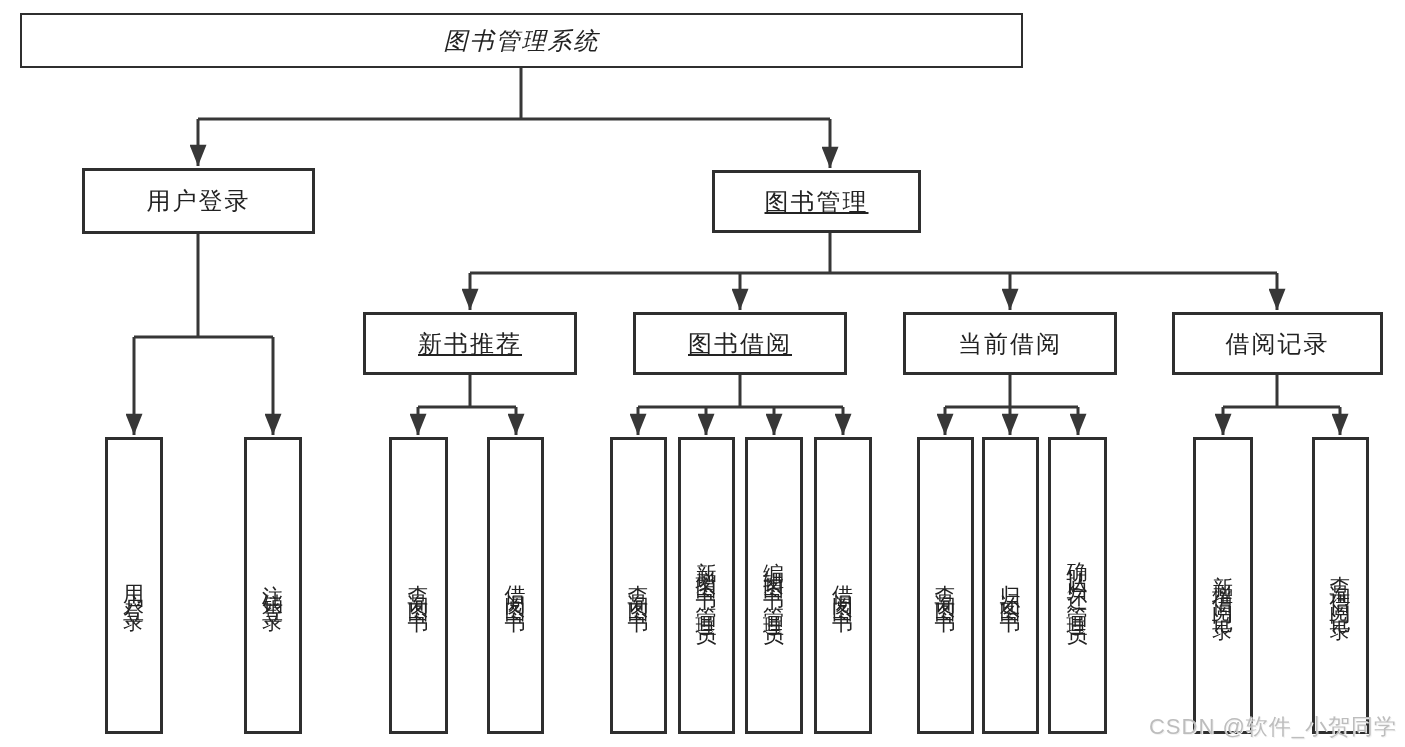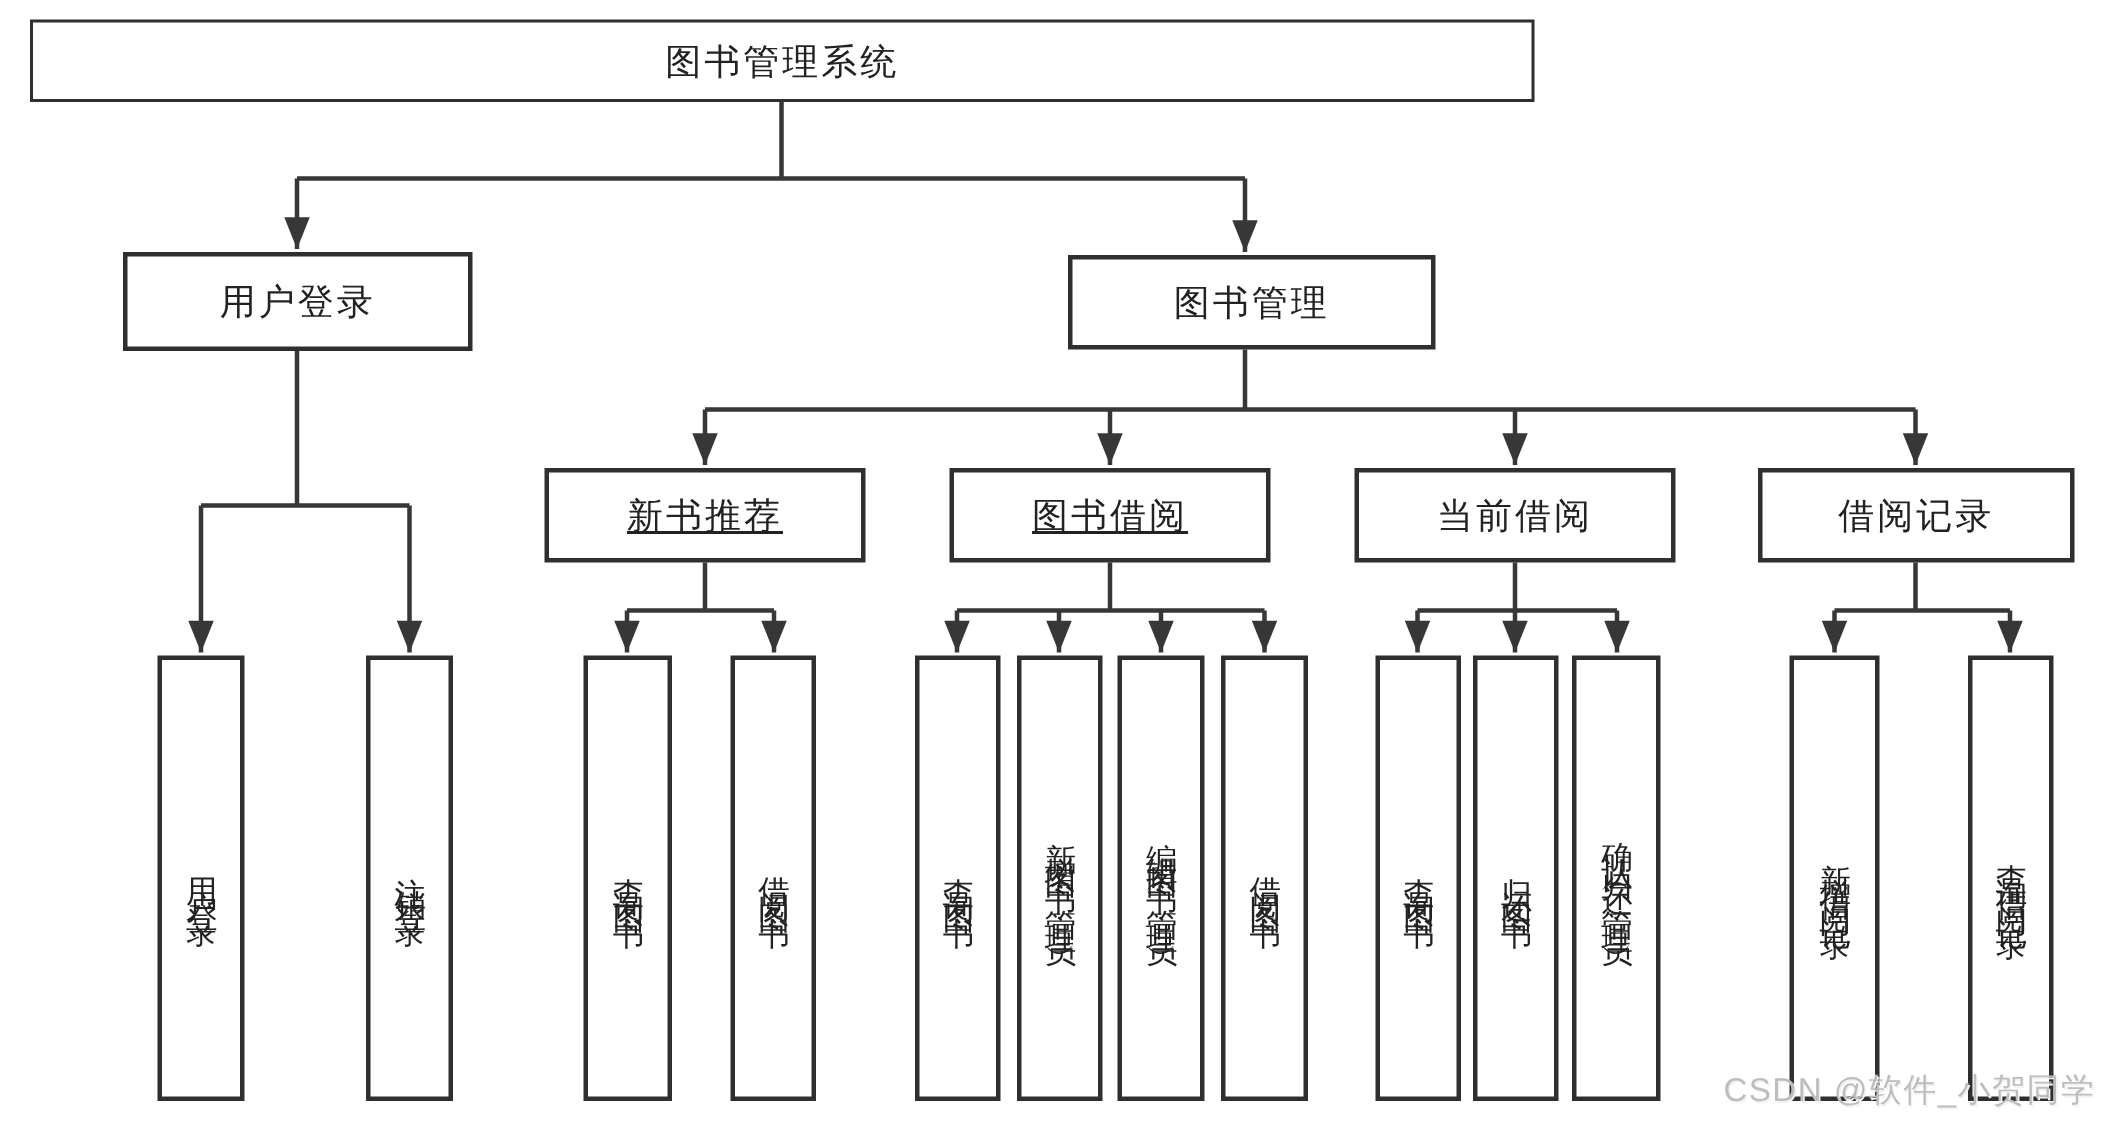--- a/index.html
+++ b/index.html
@@ -16,21 +16,21 @@
     box-sizing: border-box;
     border: 3px solid #2f2f2f;
     background: #ffffff;
     display: flex;
     align-items: center;
     justify-content: center;
     color: #222222;
     text-align: center;
   }
   .hnode { font-size: 24px; letter-spacing: 2px; }
-  .rootnode { border-width: 2px; }
+  .rootnode { border-width: 2px; font-style: italic; }
   .vnode span {
     writing-mode: vertical-rl;
     text-orientation: mixed;
     font-size: 21px;
     letter-spacing: 9px;
     line-height: 1;
     white-space: nowrap;
   }
   svg.wires {
     position: absolute;
@@ -98,21 +98,21 @@
     </g>
   </svg>
 
   <div class="node hnode rootnode" style="left:20px; top:13px; width:1003px; height:55px;">
     <span>图书管理系统</span>
   </div>
 
   <div class="node hnode" style="left:82px; top:168px; width:233px; height:66px;">
     <span>用户登录</span>
   </div>
-  <div class="node hnode" style="left:712px; top:170px; width:245px; height:63px;">
+  <div class="node hnode" style="left:712px; top:170px; width:209px; height:63px;text-decoration:underline;">
     <span>图书管理</span>
   </div>
 
   <div class="node hnode" style="left:363px; top:312px; width:214px; height:63px;text-decoration:underline;">
     <span>新书推荐</span>
   </div>
   <div class="node hnode" style="left:633px; top:312px; width:214px; height:63px;text-decoration:underline;">
     <span>图书借阅</span>
   </div>
   <div class="node hnode" style="left:903px; top:312px; width:214px; height:63px;align-items:center;">

